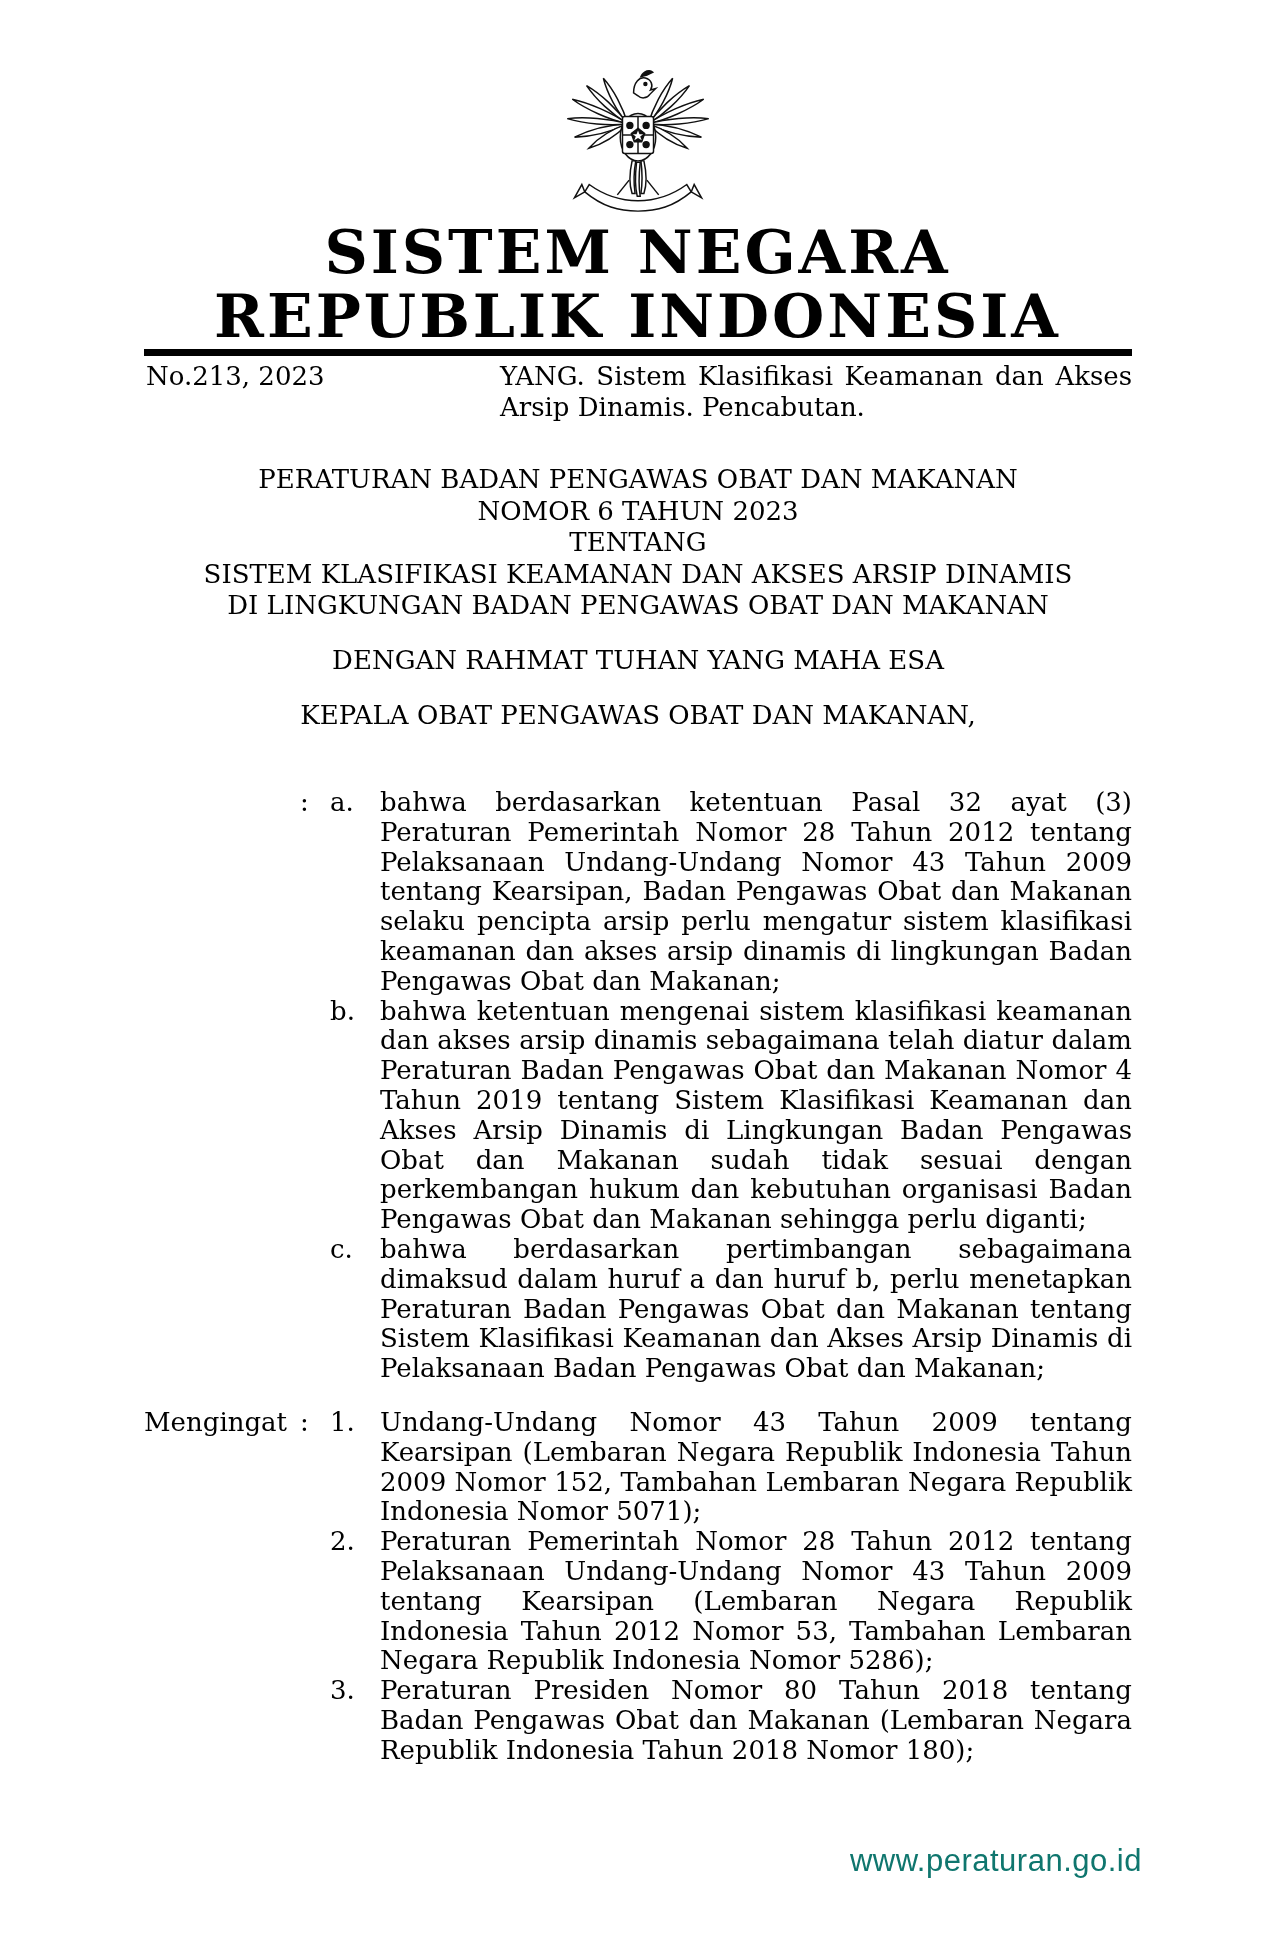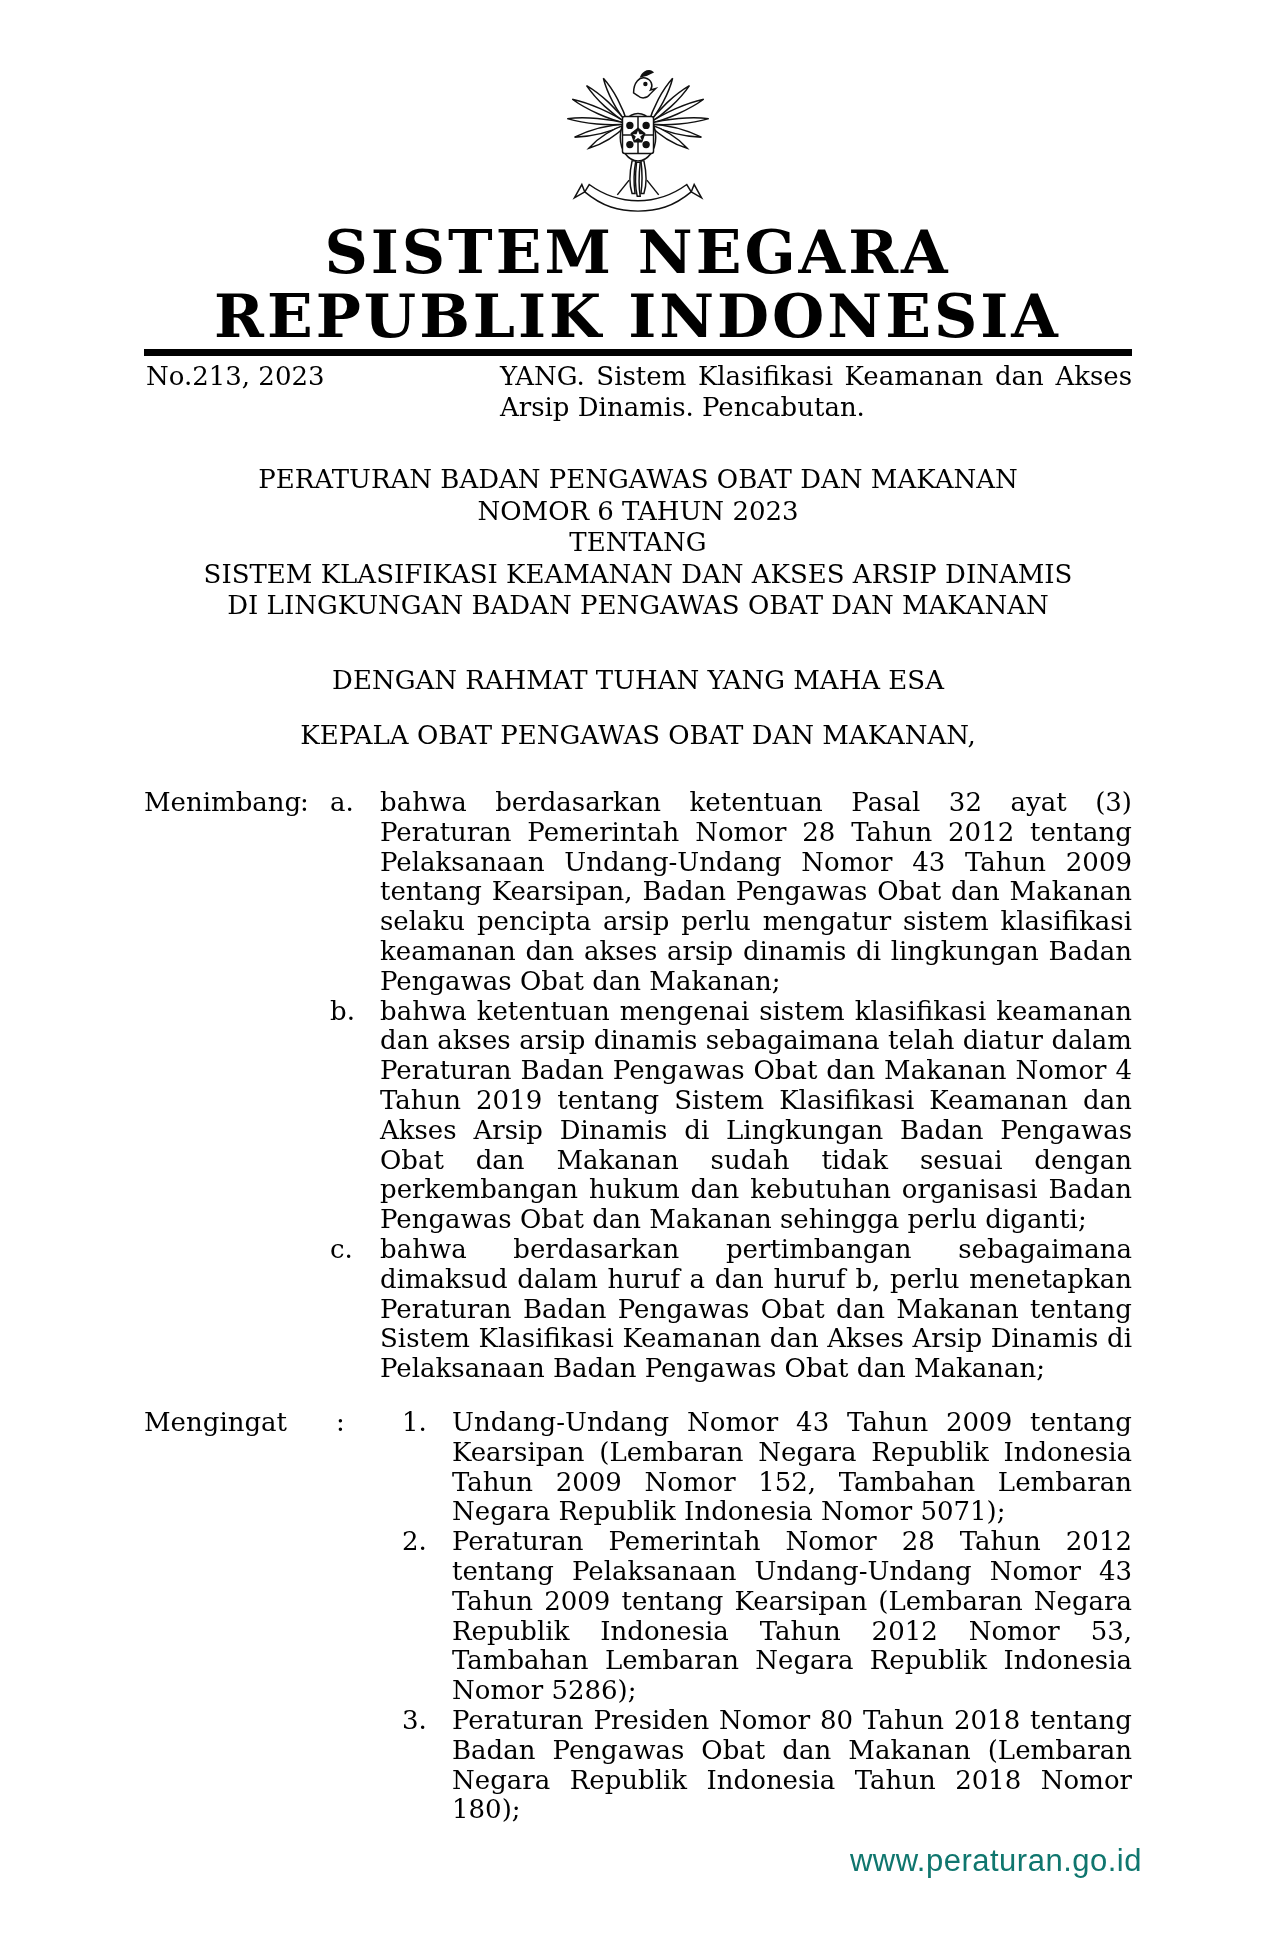--- a/index.html
+++ b/index.html
@@ -38,32 +38,32 @@
     text-align:justify; line-height:31px;
   }
 
   .title-block {
     position:absolute; top:464px; left:144px; width:988px;
     text-align:center; font-size:26px; line-height:31.5px;
   }
 
   .center-line {
     position:absolute; left:144px; width:988px;
-    text-align:center; font-size:26px;margin-top:20px;
+    text-align:center; font-size:26px;
   }
   .invocation { top:645px; }
   .official   { top:700px; }
 
   .clause-section {
     position:absolute; left:144px; width:988px;
     font-size:26px; line-height:29.8px;
     display:grid; grid-template-columns:156px 30px 1fr;
   }
   #menimbang { top:788px; }
-  #mengingat { top:1408px;gap:36px; }
+  #mengingat { top:1408px; }
   .clause-label { grid-column:1; }
   .clause-colon { grid-column:2; }
   .clause-items { grid-column:3; }
   .clause-item  { display:flex; }
   .clause-item .marker { flex:0 0 50px; }
   .clause-item .itext  { flex:1; text-align:justify; }
 
   .footer {
     position:absolute; top:1843px; right:133px;
     font-family:"Liberation Sans", sans-serif;
@@ -147,21 +147,20 @@
     <div>NOMOR 6 TAHUN 2023</div>
     <div>TENTANG</div>
     <div>SISTEM KLASIFIKASI KEAMANAN DAN AKSES ARSIP DINAMIS</div>
     <div>DI LINGKUNGAN BADAN PENGAWAS OBAT DAN MAKANAN</div>
   </div>
 
   <div class="center-line invocation">DENGAN RAHMAT TUHAN YANG MAHA ESA</div>
   <div class="center-line official">KEPALA OBAT PENGAWAS OBAT DAN MAKANAN,</div>
 
   <div class="clause-section" id="menimbang">
-    <div class="clause-label">Menimbang</div>
     <div class="clause-colon">:</div>
     <div class="clause-items">
       <div class="clause-item">
         <span class="marker">a.</span>
         <span class="itext">bahwa berdasarkan ketentuan Pasal 32 ayat (3) Peraturan Pemerintah Nomor 28 Tahun 2012 tentang Pelaksanaan Undang-Undang Nomor 43 Tahun 2009 tentang Kearsipan, Badan Pengawas Obat dan Makanan selaku pencipta arsip perlu mengatur sistem klasifikasi keamanan dan akses arsip dinamis di lingkungan Badan Pengawas Obat dan Makanan;</span>
       </div>
       <div class="clause-item">
         <span class="marker">b.</span>
         <span class="itext">bahwa ketentuan mengenai sistem klasifikasi keamanan dan akses arsip dinamis sebagaimana telah diatur dalam Peraturan Badan Pengawas Obat dan Makanan Nomor 4 Tahun 2019 tentang Sistem Klasifikasi Keamanan dan Akses Arsip Dinamis di Lingkungan Badan Pengawas Obat dan Makanan sudah tidak sesuai dengan perkembangan hukum dan kebutuhan organisasi Badan Pengawas Obat dan Makanan sehingga perlu diganti;</span>
       </div>

